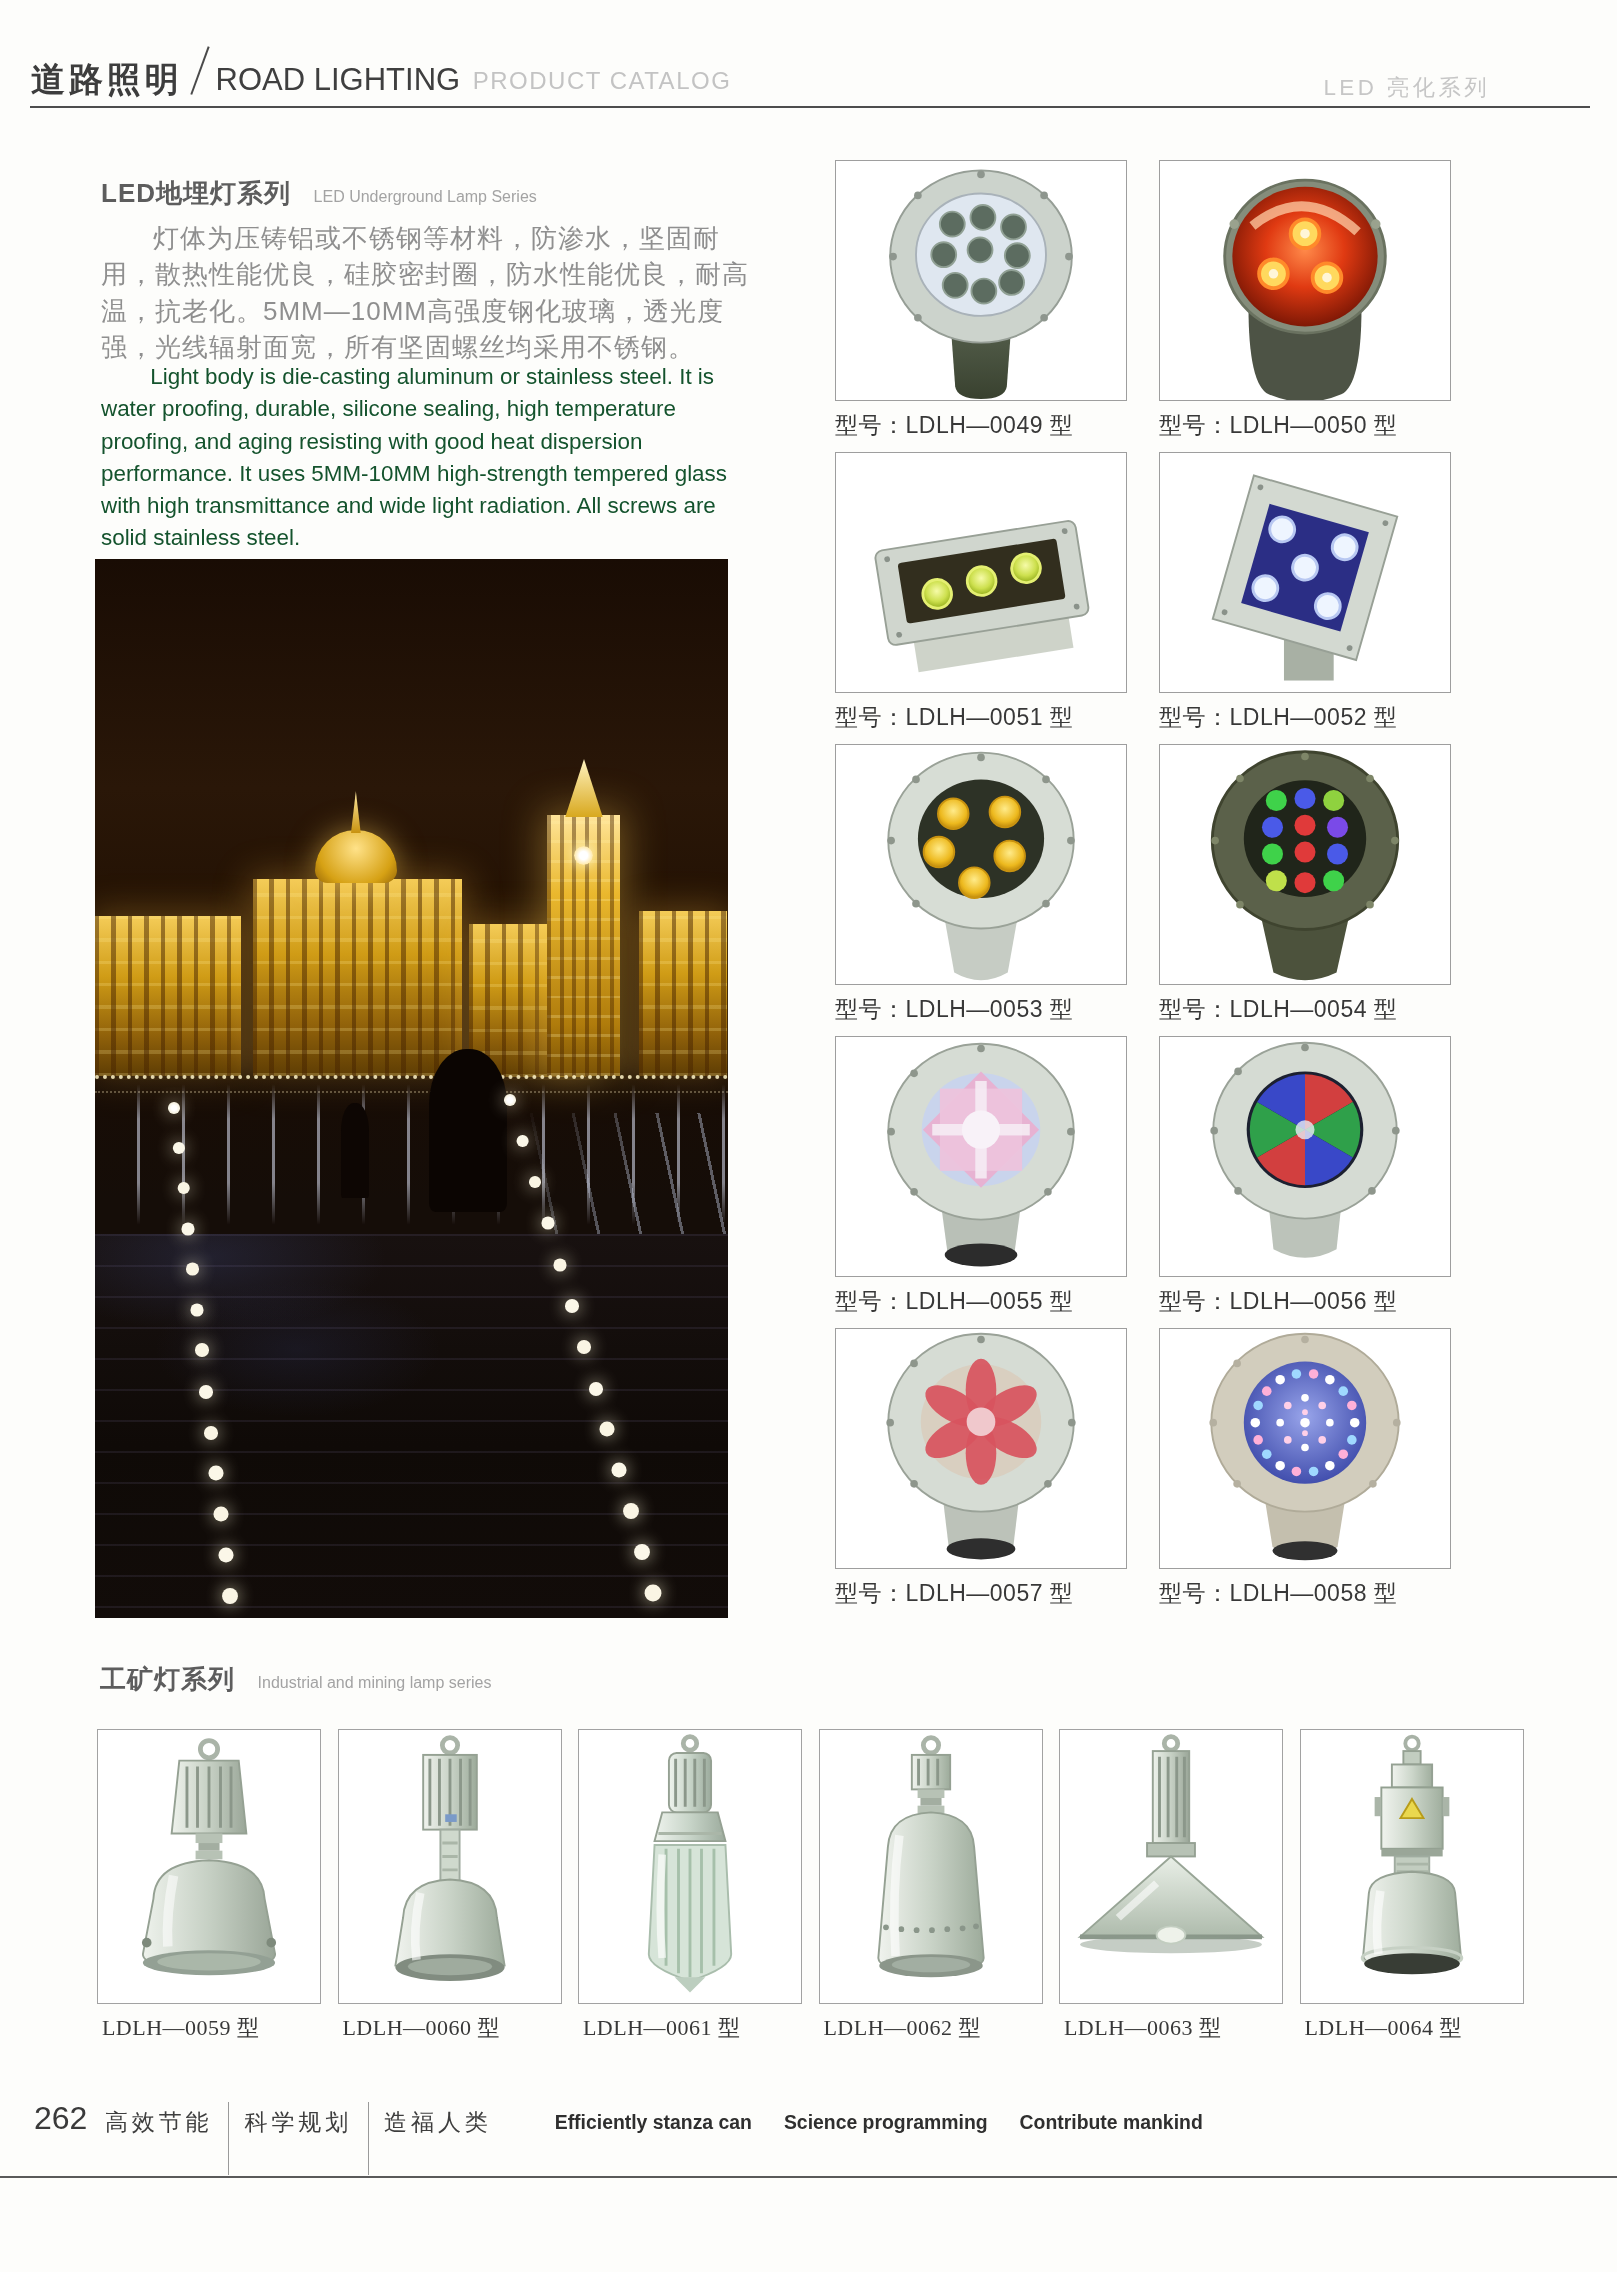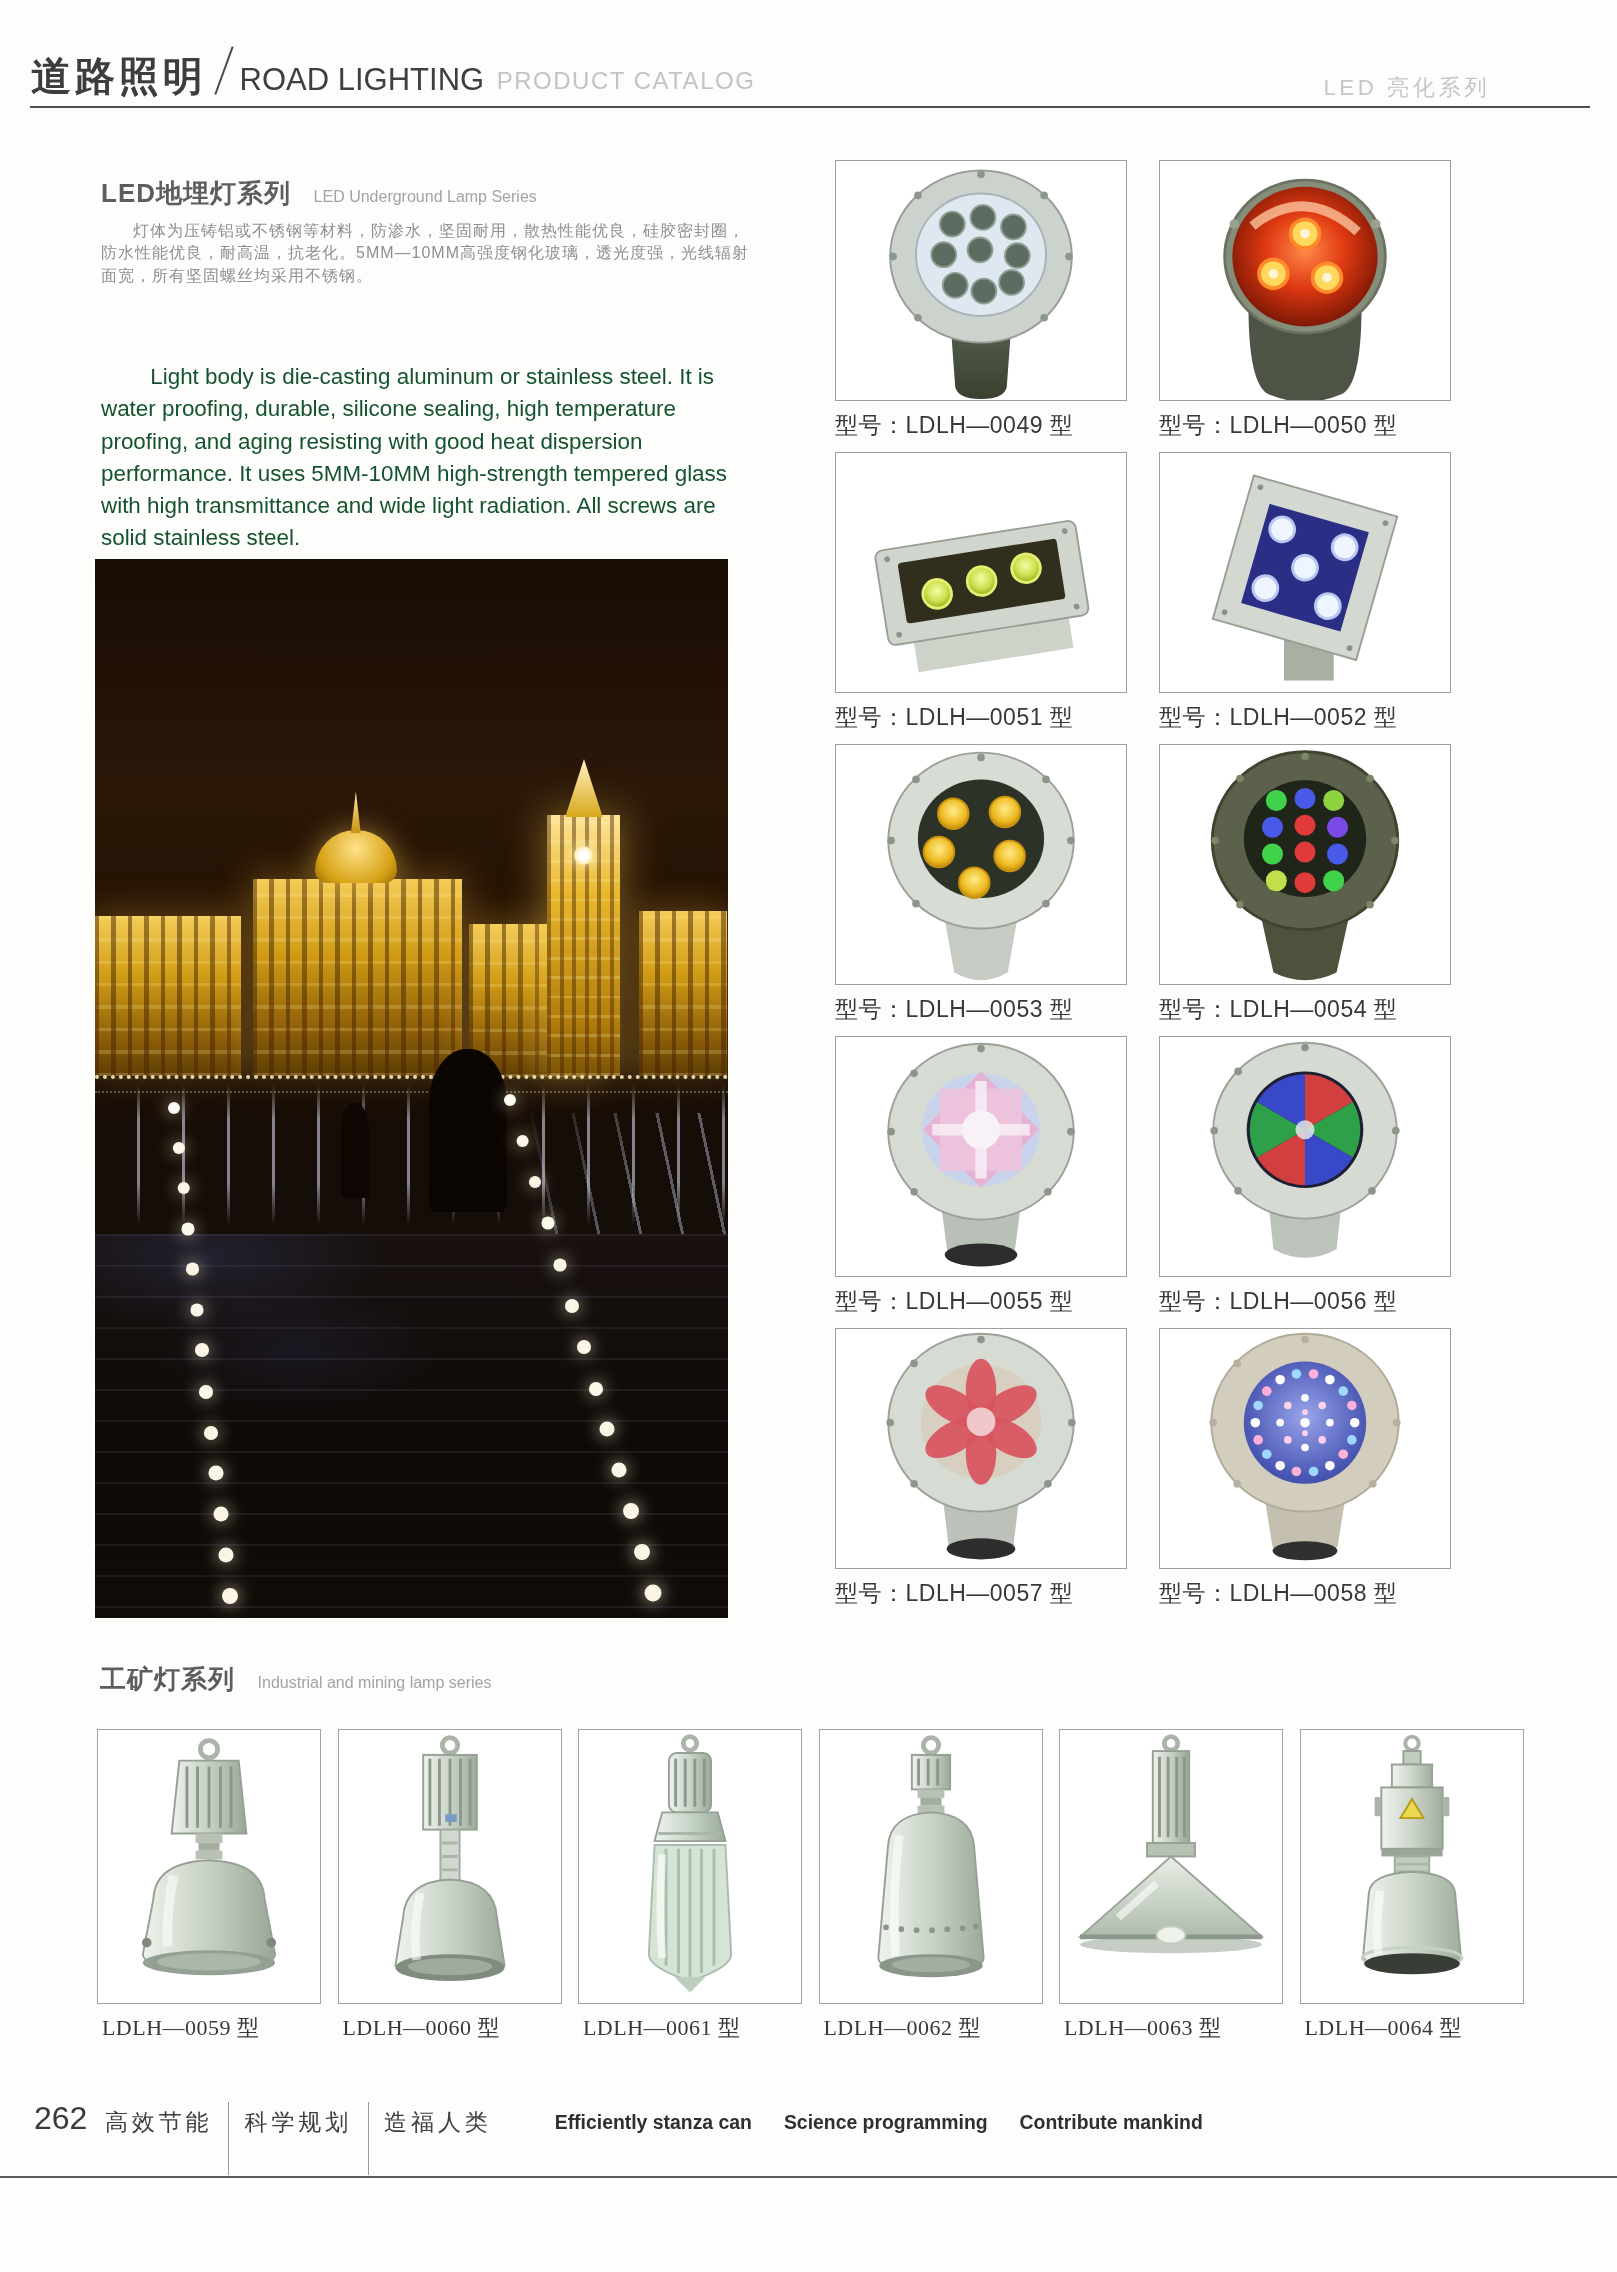--- a/index.html
+++ b/index.html
@@ -1,30 +1,30 @@
 <!DOCTYPE html>
 <html style="font-size:7.8px"><head>
 <meta charset="utf-8">
 <style>
   html,body{margin:0;padding:0;}
   body{width:1617px;height:2273px;position:relative;background:#fdfdfb;overflow:hidden;
        font-family:"Liberation Sans","DejaVu Sans",sans-serif;color:#444;}
   
   .brand{position:absolute;left:31px;top:45px;display:flex;align-items:flex-end;}
-  .brand-cn{font-size:40px;font-weight:bold;color:#3d3d3d;letter-spacing:3.9px;line-height:1;}
+  .brand-cn{font-size:34px;font-weight:bold;color:#3d3d3d;letter-spacing:3.9px;line-height:1;}
   .slash{width:1.9px;height:51px;background:#4a4a4a;transform:rotate(20deg);margin:0 14.6px 0 16.5px;}
   .brand-en{font-size:31px;color:#3f3f3f;letter-spacing:0;line-height:1;padding-bottom:1px;}
   .brand-sub{font-size:24px;color:#c3c3c3;margin-left:12.6px;line-height:1;padding-bottom:2.9px;letter-spacing:1.5px;}
   .series{position:absolute;right:127px;top:72px;font-size:22.4px;color:#c6c6c6;letter-spacing:3.4px;}
   .header-rule{position:absolute;left:30px;right:27px;top:106px;height:1.5px;background:#4d4d4d;}
   
   .intro-title{position:absolute;left:101px;top:176px;}
   .t-cn{font-size:26px;font-weight:bold;color:#5d5d5d;letter-spacing:1px;}
   .t-en{font-size:16px;color:#a3a3a3;margin-left:20.4px;}
-  .desc-cn{position:absolute;left:101px;top:220px;width:651px;font-size:16px;line-height:1.4;
+  .desc-cn{position:absolute;left:101px;top:220px;width:651px;font-size:26px;line-height:1.4;
            color:#8f8f8f;text-indent:2em;margin:0;letter-spacing:1px;}
   .desc-en{position:absolute;left:101px;top:361px;width:637px;font-size:22.4px;line-height:1.44;
            color:#14532d;text-indent:2.2em;margin:0;}
   
   .photo{position:absolute;left:95px;top:559px;width:633px;height:1059px;background:#170c05;overflow:hidden;}
   .ph-sky{position:absolute;left:0;top:0;width:100%;height:544px;
           background:linear-gradient(180deg,#190c04 0%,#2a1708 42%,#221103 70%,#170c05 100%);}
   .ph-buildings{position:absolute;left:0;top:262px;width:100%;height:272px;}
   .bl{position:absolute;background:linear-gradient(180deg,#f4cc58 0%,#d09c16 38%,#90610a 75%,#5e3d04 100%);
       box-shadow:0 0 34px 3.9px rgba(255,190,70,.28);}

